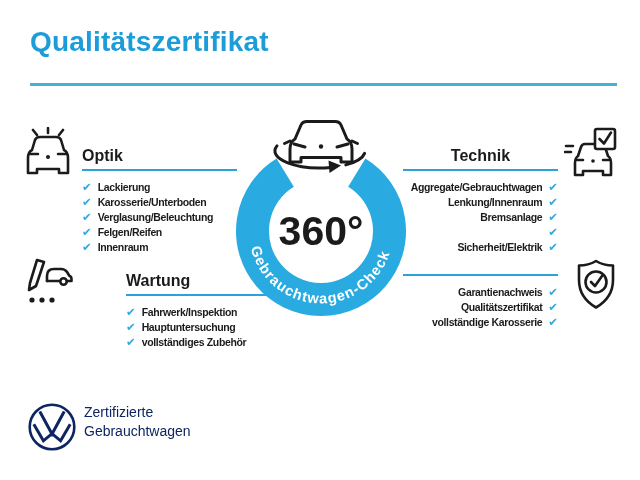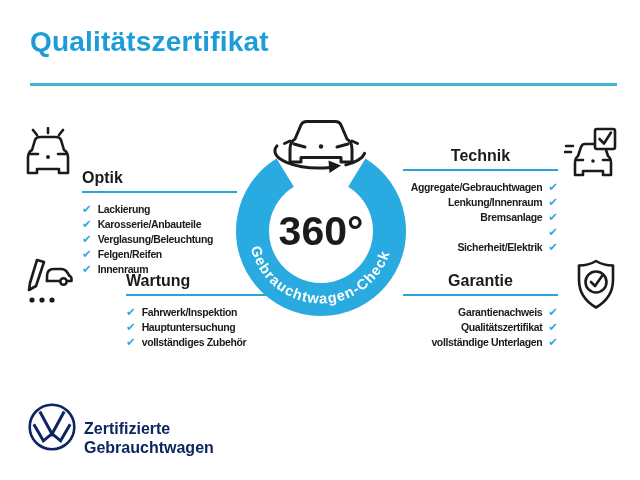--- a/index.html
+++ b/index.html
@@ -13,21 +13,21 @@
   .section{position:absolute;width:155px;}
   .section h2{margin:0;font-size:16px;font-weight:bold;color:var(--ink);line-height:20px;}
   .section .underline{height:2px;background:var(--line_blue);margin-top:3px;}
   .section ul{list-style:none;margin:8px 0 0 0;padding:0;}
   .section li{display:flex;align-items:center;gap:6px;height:15px;font-size:10.5px;
               font-weight:bold;color:var(--ink);letter-spacing:-.35px;white-space:nowrap;}
   .section.right{text-align:center;}
   .section.right li{justify-content:flex-end;}
   .check{color:var(--check_blue);font-size:11.5px;letter-spacing:0;}
 
-  #section-optik{left:82px;top:146px;margin-top:22px;}
+  #section-optik{left:82px;top:146px;}
   #section-technik{left:403px;top:146px;}
   #section-wartung{left:82px;top:271px;margin-left:44px;}
   #section-garantie{left:403px;top:271px;}
 
   .icon{position:absolute;}
   #icon-optik{left:22px;top:127px;}
   #icon-technik{left:564px;top:127px;}
   #icon-wartung{left:22px;top:256px;}
   #icon-garantie{left:574px;top:258px;}
 
@@ -37,22 +37,22 @@
   #center-graphic{position:absolute;left:220px;top:116px;}
   .ring{stroke:var(--ring_blue);fill:none;stroke-width:33;stroke-linecap:butt;}
   .ring-text{fill:#ffffff;font-weight:bold;font-size:14.5px;letter-spacing:1.1px;
              font-family:"Liberation Sans","DejaVu Sans",sans-serif;}
   .degree{font-size:41px;font-weight:bold;fill:var(--ink);
           font-family:"Liberation Sans","DejaVu Sans",sans-serif;}
   .carink{stroke:var(--ink);fill:none;stroke-width:3;stroke-linecap:round;stroke-linejoin:round;}
 
   #vw-logo{position:absolute;left:27px;top:402px;}
   .navy-stroke{stroke:var(--navy);fill:none;stroke-linecap:butt;stroke-linejoin:miter;}
-  .brand-wordmark{position:absolute;left:84px;top:403px;font-size:16px;font-weight:bold;
-                  color:var(--navy);line-height:19px;margin-top:16px;}
+  .brand-wordmark{position:absolute;left:84px;top:403px;font-size:14px;font-weight:normal;
+                  color:var(--navy);line-height:19px;}
 </style>
 </head>
 <body>
 
 <div class="canvas">
 
   <div class="page-title">Qualitätszertifikat</div>
   <div class="top-rule"></div>
 
   <div class="icon" id="icon-optik">
@@ -98,21 +98,21 @@
   <div class="section" id="section-optik">
     <h2>Optik</h2>
     <div class="underline"></div>
     <ul>
       <li>
           <span class="check">✔</span>
           <span>Lackierung</span>
         </li>
       <li>
           <span class="check">✔</span>
-          <span>Karosserie/Anbauteile</span>
+          <span>Karosserie/Unterboden</span>
         </li>
       <li>
           <span class="check">✔</span>
           <span>Verglasung/Beleuchtung</span>
         </li>
       <li>
           <span class="check">✔</span>
           <span>Felgen/Reifen</span>
         </li>
       <li>
@@ -161,33 +161,32 @@
           <span>Hauptuntersuchung</span>
         </li>
       <li>
           <span class="check">✔</span>
           <span>vollständiges Zubehör</span>
         </li>
     </ul>
   </div>
 
   <div class="section right" id="section-garantie">
-    <h2>Garantie</h2>
     <div class="underline"></div>
     <ul>
       <li>
           <span>Garantienachweis</span>
           <span class="check">✔</span>
         </li>
       <li>
           <span>Qualitätszertifikat</span>
           <span class="check">✔</span>
         </li>
       <li>
-          <span>vollständige Unterlagen</span>
+          <span>vollständige Karosserie</span>
           <span class="check">✔</span>
         </li>
     </ul>
   </div>
 
   <div id="center-graphic">
     <svg width="202" height="210" viewBox="0 0 202 210">
       <path class="ring" d="M136.8,56.6 A68.5,68.5 0 1 1 65.2,56.6"></path>
       <path id="textArc" d="M29.4,107.5 A72,72 0 1 0 172.9,112.5" fill="none" stroke="none"></path>
       <text class="ring-text" text-anchor="middle">

